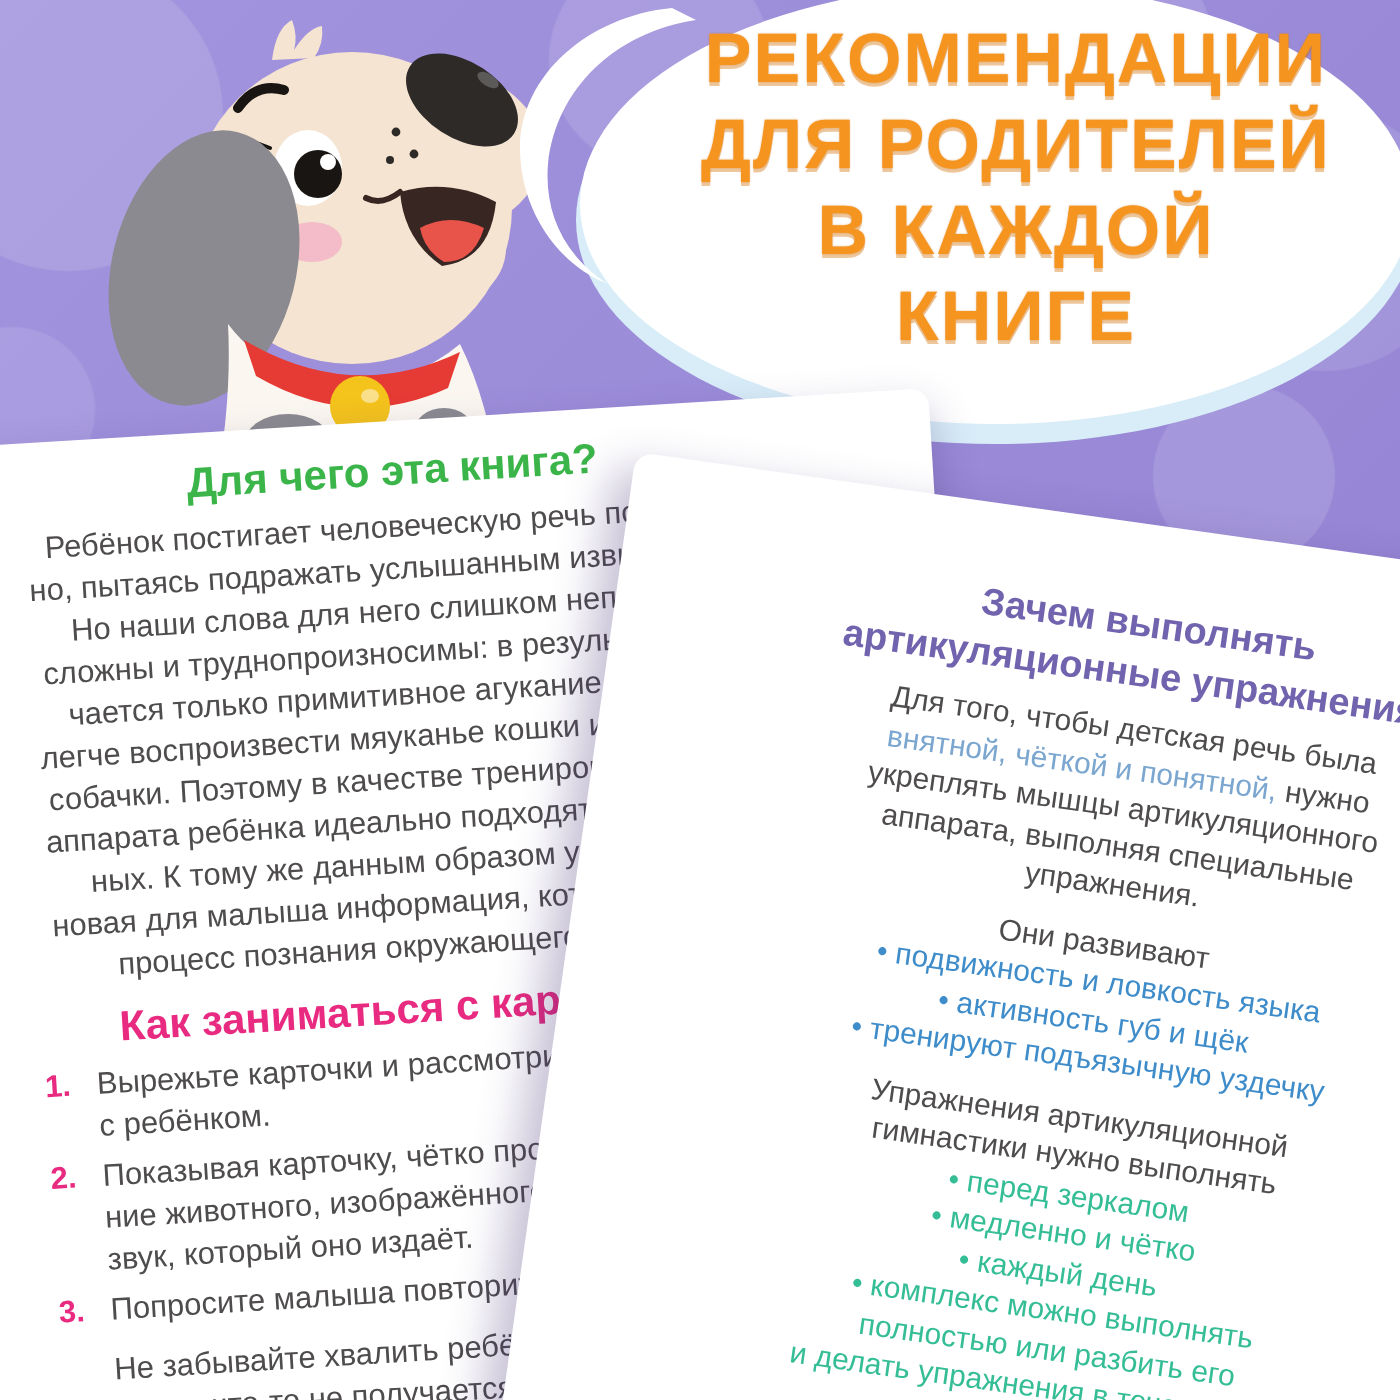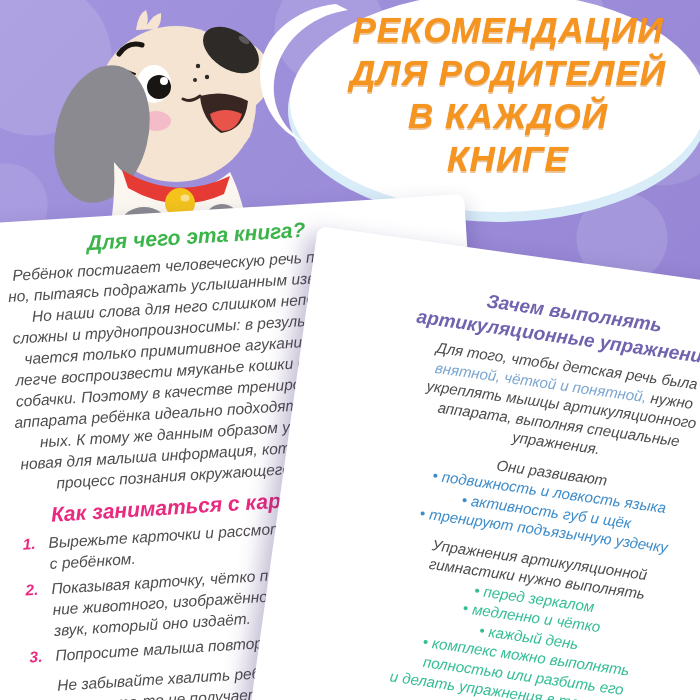--- a/index.html
+++ b/index.html
@@ -1,20 +1,19 @@
 <!DOCTYPE html>
 <html><head>
 <meta charset="utf-8">
 <style>
   html,body{margin:0;padding:0;}
   .stage{
     position:relative;width:700px;height:700px;overflow:hidden;
     font-family:"Liberation Sans","DejaVu Sans",sans-serif;
     background:#9a8bd8;
-    font-style:italic;
   }
   .bg{
     position:absolute;inset:0;
     background-color:#9a8bd8;
     background-image:
       radial-gradient(circle 78px at 34px 58px,  rgba(255,255,255,.13) 0 77px, transparent 78px),
       radial-gradient(circle 56px at 330px 30px, rgba(255,255,255,.12) 0 55px, transparent 56px),
       radial-gradient(circle 30px at 575px 14px, rgba(255,255,255,.12) 0 29px, transparent 30px),
       radial-gradient(circle 66px at 662px 120px,rgba(255,255,255,.11) 0 65px, transparent 66px),
       radial-gradient(circle 46px at 622px 238px,rgba(255,255,255,.13) 0 45px, transparent 46px),

